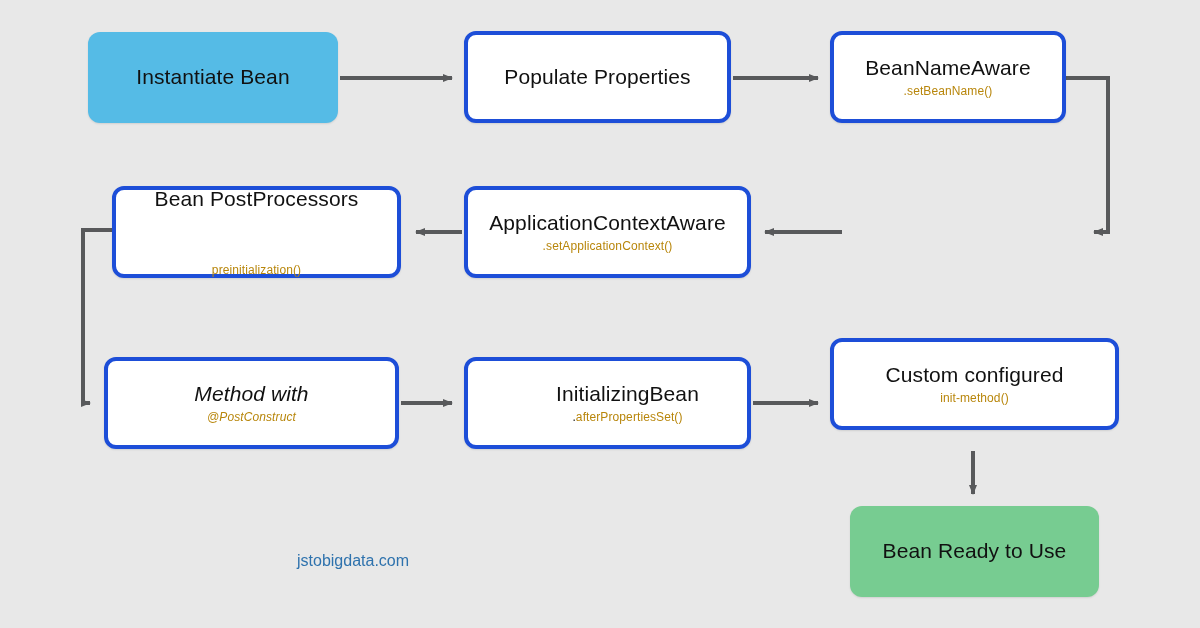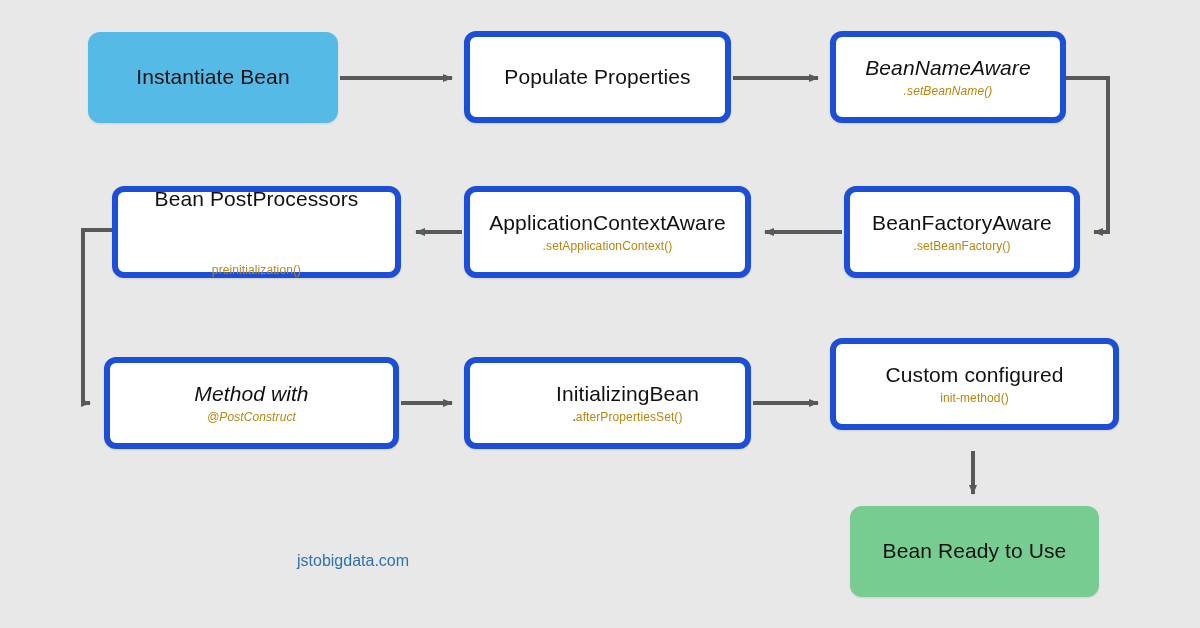--- a/index.html
+++ b/index.html
@@ -25,21 +25,21 @@
     display: flex;
     flex-direction: column;
     align-items: center;
     justify-content: center;
     border-radius: 12px;
     text-align: center;
     line-height: 1.18;
   }
   .node.plain {
     background: #ffffff;
-    border: 6px solid #1d4ed8;
+    border: 4px solid #1d4ed8;
     box-shadow: 0 1px 2px rgba(0,0,0,0.10);
   }
   .node.filled {
     border: none;
     box-shadow: 0 1px 2px rgba(0,0,0,0.10);
   }
   .node .title {
     font-size: 21px;
     color: #111111;
     letter-spacing: 0.1px;
@@ -104,29 +104,25 @@
   </svg>
 
   <div class="node filled" style="left:68px; top:32px; width:250px; height:91px; background:#55bbe6;">
     <div class="title">Instantiate Bean</div>
   </div>
 
   <div class="node plain" style="left:444px; top:31px; width:267px; height:92px;">
     <div class="title">Populate Properties</div>
   </div>
 
-  <div class="node plain" style="left:810px; top:31px; width:236px; height:92px;font-style:italic;">
+  <div class="node plain" style="left:810px; top:31px; width:236px; height:92px;">
     <div class="title">BeanNameAware</div>
     <div class="sub">.setBeanName()</div>
   </div>
 
-  <div class="node plain" style="left:824px; top:186px; width:236px; height:92px;">
-    <div class="title">BeanFactoryAware</div>
-    <div class="sub">.setBeanFactory()</div>
-  </div>
 
   <div class="node plain" style="left:444px; top:186px; width:287px; height:92px;">
     <div class="title">ApplicationContextAware</div>
     <div class="sub">.setApplicationContext()</div>
   </div>
 
   <div class="node plain" style="left:92px; top:186px; width:289px; height:92px;gap:48px;">
     <div class="title">Bean PostProcessors</div>
     <div class="sub">preinitialization()</div>
   </div>

